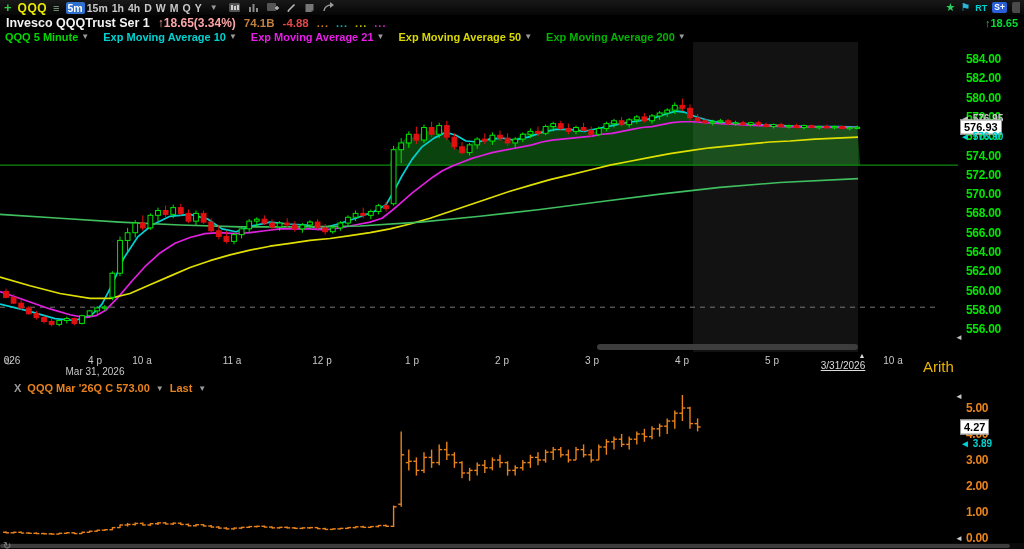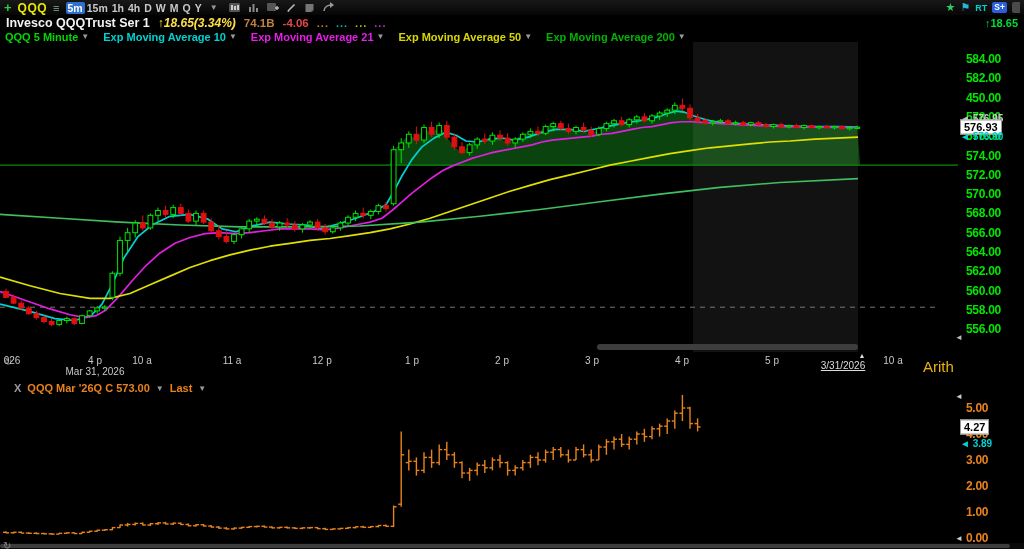--- a/index.html
+++ b/index.html
@@ -21,21 +21,21 @@
   .tb-right{margin-left:auto;display:flex;align-items:center;gap:5px;}
   .star{color:#2ecc5e;font-size:11px;}
   .flag{color:#29b6d8;font-size:11px;}
   .rt{color:#00cfcf;font-size:9px;font-weight:bold;}
   .splus{background:#2b5fd9;color:#fff;font-size:8.5px;font-weight:bold;border-radius:2px;padding:0 2px;line-height:11px;}
   .cuticon{width:8px;height:11px;background:#4a4a4a;border-radius:2px 0 0 2px;}
   
   .header-row{position:absolute;top:15px;left:0;width:1024px;height:15px;display:flex;
               align-items:center;gap:8px;padding:0 6px;box-sizing:border-box;font-size:12px;}
   .title{color:#f2f2f2;font-weight:bold;font-size:12.5px;}
-  .chg{color:#fde047;font-weight:bold;font-style:italic;}
+  .chg{color:#fca5a5;font-weight:bold;}
   .vol{color:#c08040;font-weight:bold;font-size:11.5px;}
   .stat{color:#e04848;font-weight:bold;font-size:11.5px;}
   .dots span{font-weight:bold;letter-spacing:1px;margin-right:7px;font-size:11px;}
   .hdr-right{margin-left:auto;color:#00dd33;font-weight:bold;font-size:11px;}
   
   .legend-row{position:absolute;top:30px;left:0;width:877px;height:13px;display:flex;
               align-items:center;gap:14px;padding:0 5px;box-sizing:border-box;font-size:11px;}
   .legend-item{display:flex;align-items:center;gap:3px;font-weight:bold;}
   
   #main-chart{position:absolute;top:42px;left:0;}
@@ -133,21 +133,21 @@
       <span class="rt">RT</span>
       <span class="splus">S+</span>
       <span class="cuticon"></span>
     </span>
   </div>
 
   <div class="header-row">
     <span class="title">Invesco QQQTrust Ser 1</span>
     <span class="chg">↑18.65(3.34%)</span>
     <span class="vol">74.1B</span>
-    <span class="stat">-4.06</span>
+    <span class="stat">-4.88</span>
     <span class="dots"><span style="color: rgb(200, 120, 32);">...</span><span style="color: rgb(0, 184, 184);">...</span><span style="color: rgb(184, 184, 0);">...</span><span style="color: rgb(200, 40, 200);">...</span></span>
     <span class="hdr-right">↑18.65</span>
   </div>
 
   <div class="legend-row" id="legend">
       <span class="legend-item">
         <span style="color: rgb(0, 216, 0);">QQQ 5 Minute</span>
         <span class="caret">▼</span>
       </span>
       <span class="legend-item">
@@ -401,21 +401,21 @@
       <rect x="839.6" y="84.55" width="4.8" height="1.9300000000004474" fill="#e01010" stroke="#e01010" stroke-width="1"></rect>
       <line x1="849.5999999999999" x2="849.5999999999999" y1="84.55" y2="88.40999999999978" stroke="#00e600" stroke-width="1"></line>
       <rect x="847.1999999999999" y="85.51500000000023" width="4.8" height="1.2" fill="#000" stroke="#00e600" stroke-width="1"></rect>
       <line x1="857.1999999999999" x2="857.1999999999999" y1="83.58499999999978" y2="87.44499999999957" stroke="#00e600" stroke-width="1"></line>
       <rect x="854.8" y="85.22550000000048" width="4.8" height="1.2" fill="#000" stroke="#00e600" stroke-width="1"></rect>
       <rect x="597" y="302" width="261" height="6" rx="3" fill="#3d3d3d"></rect>
     </svg>
   <div class="axis-col axis-main" id="main-axis" style="top:42px;height:310px;">
       <div class="axis-lbl" style="top: 17px;">584.00</div>
       <div class="axis-lbl" style="top: 36.3px;">582.00</div>
-      <div class="axis-lbl" style="top: 55.6px;">450.00</div>
+      <div class="axis-lbl" style="top: 55.6px;">580.00</div>
       <div class="axis-lbl" style="top: 74.9px;">578.00</div>
       <div class="axis-lbl" style="top: 94.2px; text-align: right;">576.00</div>
       <div class="axis-lbl" style="top: 113.5px;">574.00</div>
       <div class="axis-lbl" style="top: 132.8px;">572.00</div>
       <div class="axis-lbl" style="top: 152.1px;">570.00</div>
       <div class="axis-lbl" style="top: 171.4px;">568.00</div>
       <div class="axis-lbl" style="top: 190.7px;">566.00</div>
       <div class="axis-lbl" style="top: 210px;">564.00</div>
       <div class="axis-lbl" style="top: 229.3px;">562.00</div>
       <div class="axis-lbl" style="top: 248.6px;">560.00</div>

